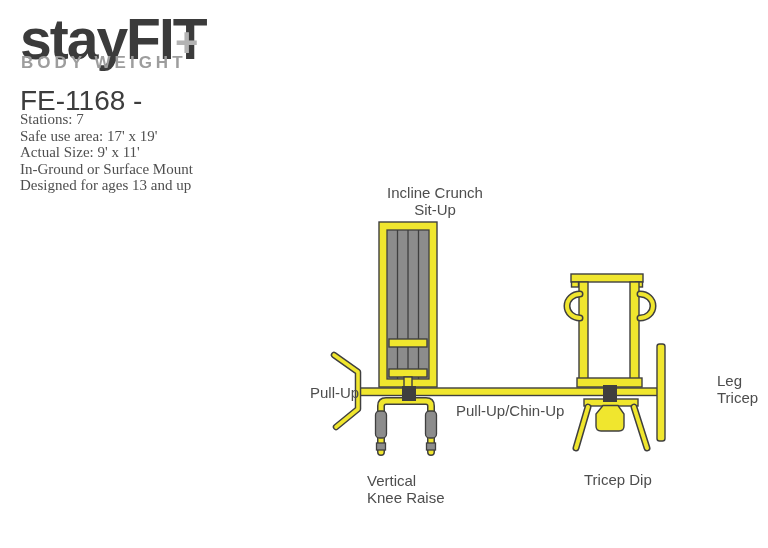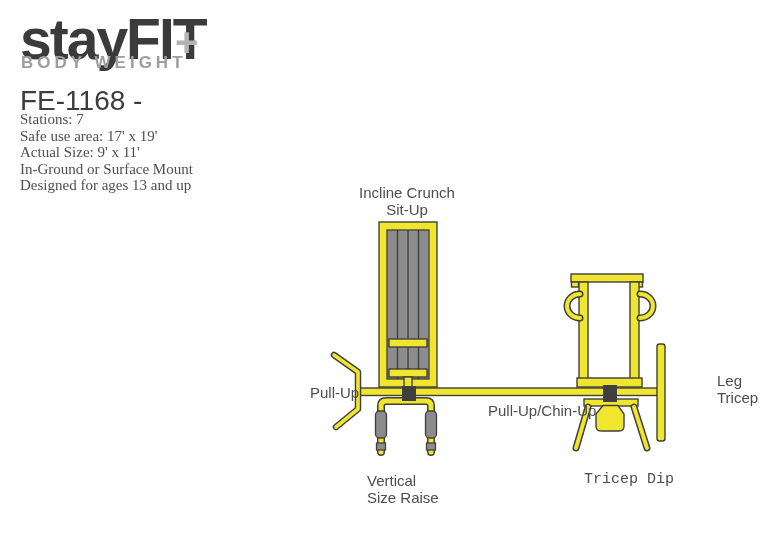--- a/index.html
+++ b/index.html
@@ -122,35 +122,35 @@
       <rect class="y" x="584" y="399" width="54" height="7"></rect>
       <path class="ob3" d="M588,407 L576,448"></path>
       <path class="cb3" d="M588,407 L576,448"></path>
       <path class="ob3" d="M634,407 L647,448"></path>
       <path class="cb3" d="M634,407 L647,448"></path>
       <path class="y" d="M603,405.5 L618,405.5 L624,414 L624,426 Q624,431 619,431 L601,431 Q596,431 596,426 L596,414 Z"></path>
     </g>
     <rect class="d" x="603" y="385" width="14" height="17"></rect>
   </svg>
 
-  <div class="dlabel center" style="left:332px; top:184px; width:150px;">
+  <div class="dlabel center" style="left:360px; top:184px; width:150px;">
     <div>Incline Crunch</div>
     <div>Sit-Up</div>
   </div>
 
 
   <div class="dlabel" style="left:278px; top:384px;margin-left:32px;">Pull-Up</div>
 
-  <div class="dlabel" style="left:456px; top:402px;margin-left:32px;">Pull-Up/Chin-Up</div>
+  <div class="dlabel" style="left:456px; top:402px;">Pull-Up/Chin-Up</div>
 
   <div class="dlabel" style="left:676px; top:372px;margin-left:41px;">
     <div>Leg</div>
     <div>Tricep</div>
   </div>
 
   <div class="dlabel" style="left:367px; top:461px;margin-top:11px;">
     <div>Vertical</div>
-    <div>Size Raise</div>
+    <div>Knee Raise</div>
   </div>
 
-  <div class="dlabel" style="left:584px; top:471px;font-family:Liberation Mono, monospace;">Tricep Dip</div>
+  <div class="dlabel" style="left:584px; top:471px;">Tricep Dip</div>
 
 </div>
 
 </body></html>

